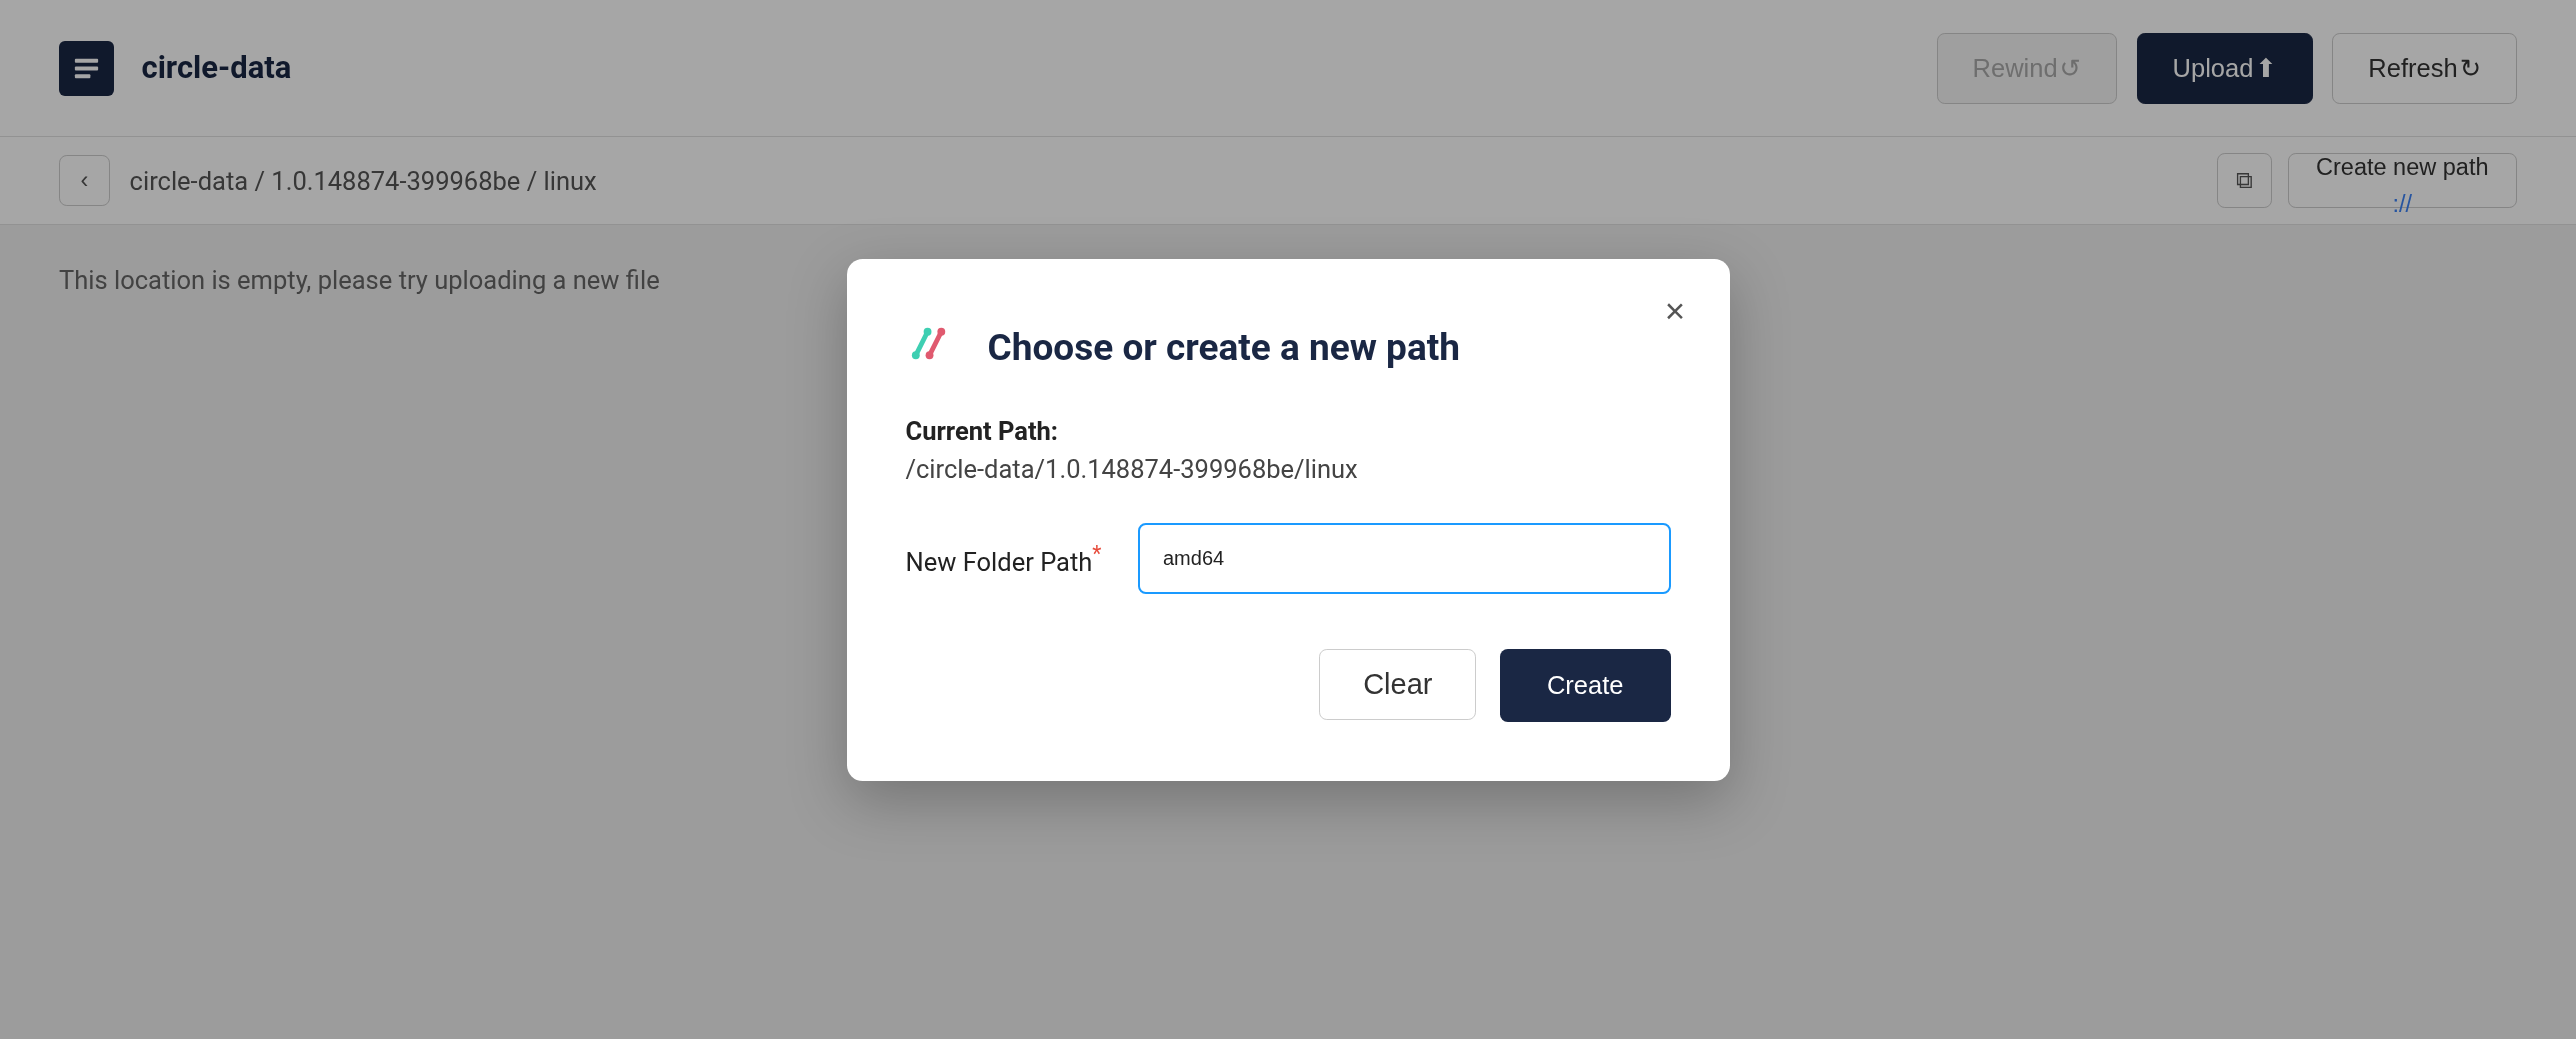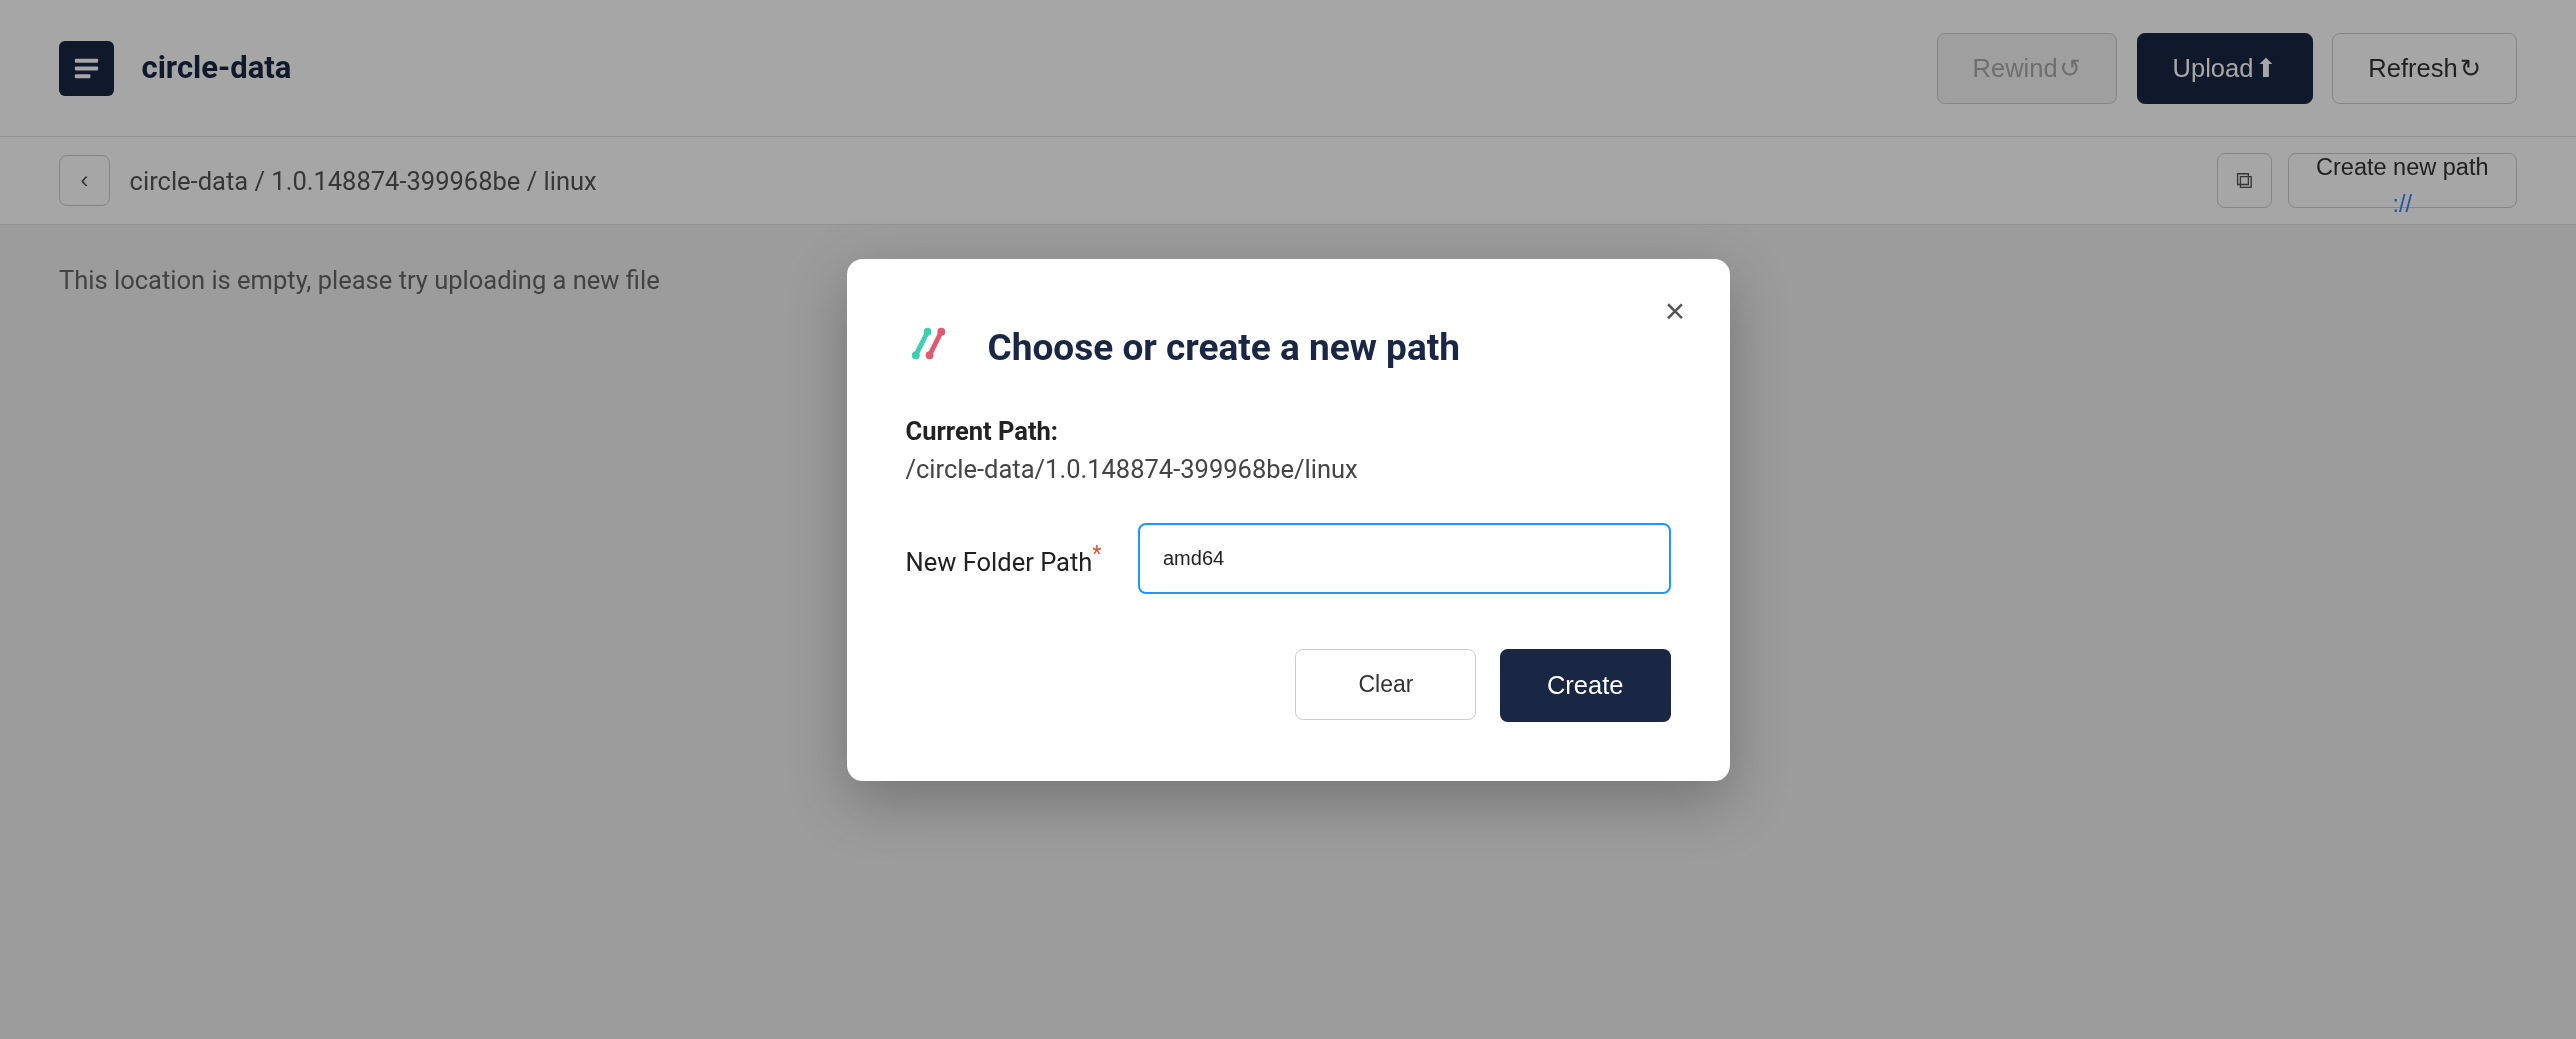--- a/index.html
+++ b/index.html
@@ -287,24 +287,24 @@
     }
 
     .modal-actions {
       display: flex;
       justify-content: flex-end;
       gap: 23.5px;
     }
 
     .btn-clear {
       height: 71px;
-      padding: 0 62px;
+      padding: 0 43px;
       border: 1.5px solid #ccc;
       border-radius: 7.8px;
-      font-size: 23px;
+      font-size: 29px;
       background: #fff;
       color: #333;
       cursor: pointer;
     }
 
     .btn-create {
       height: 73px;
       padding: 0 47px;
       border-radius: 7.8px;
       font-size: 25.5px;

